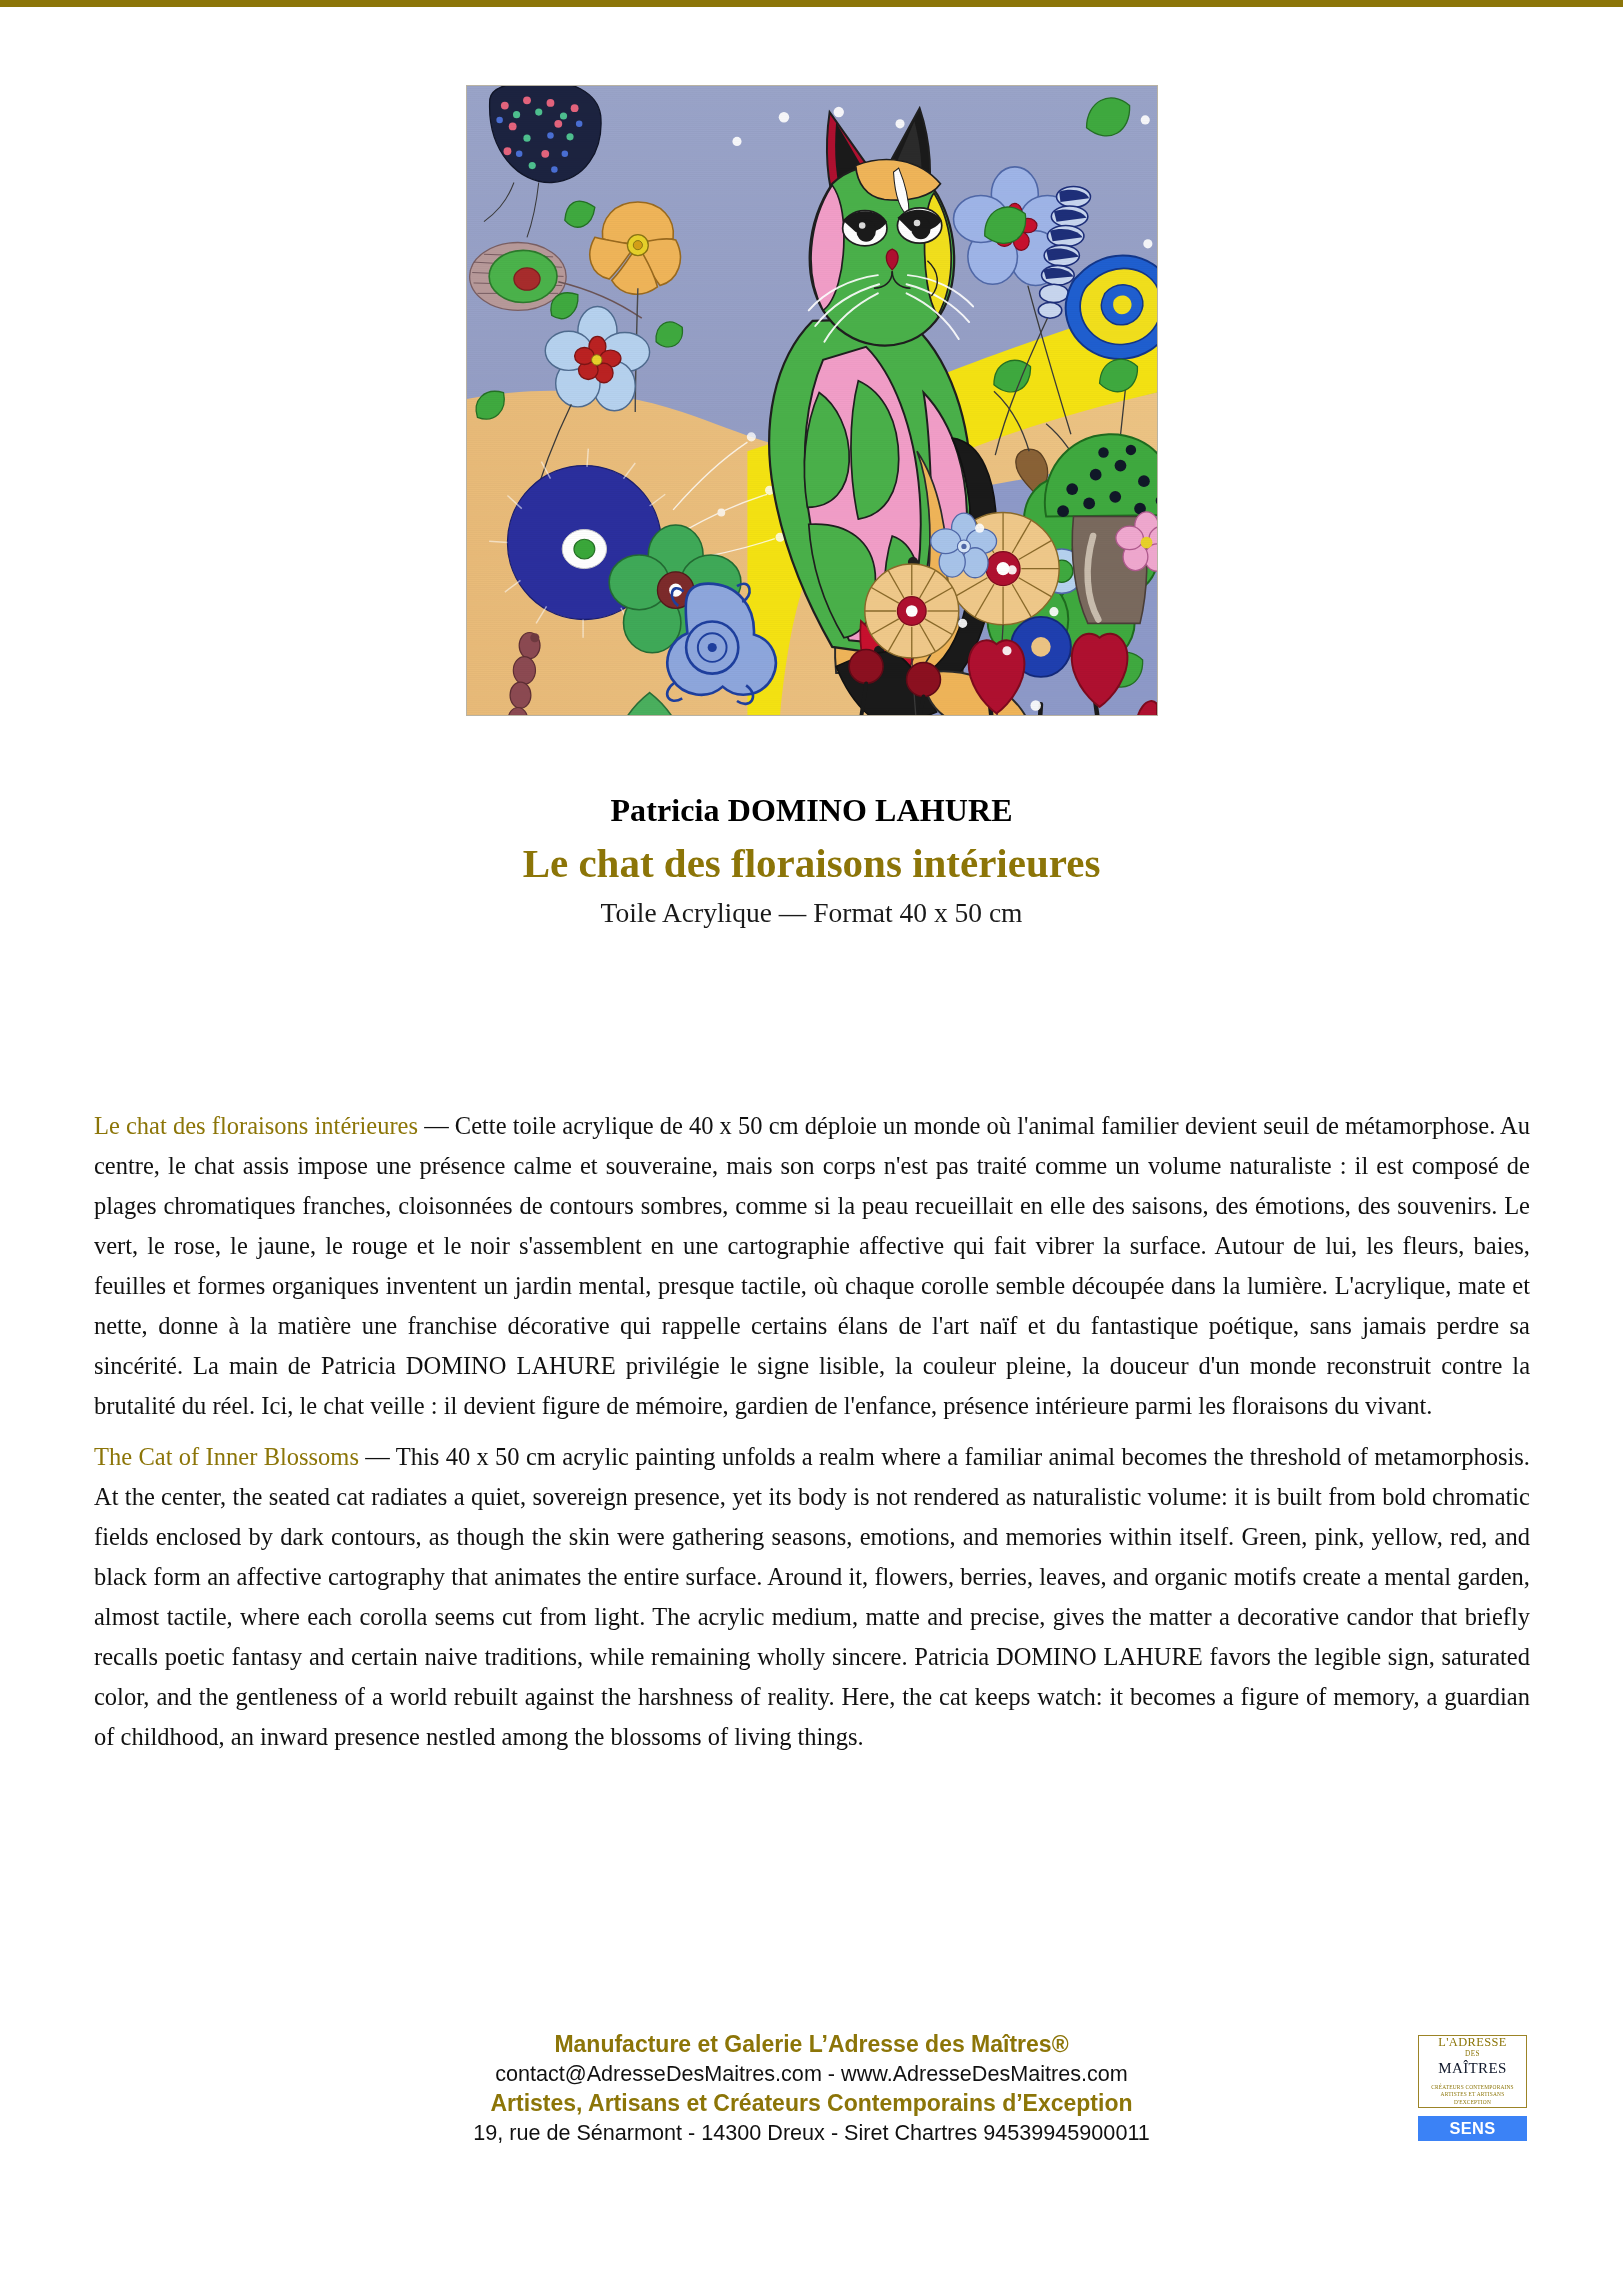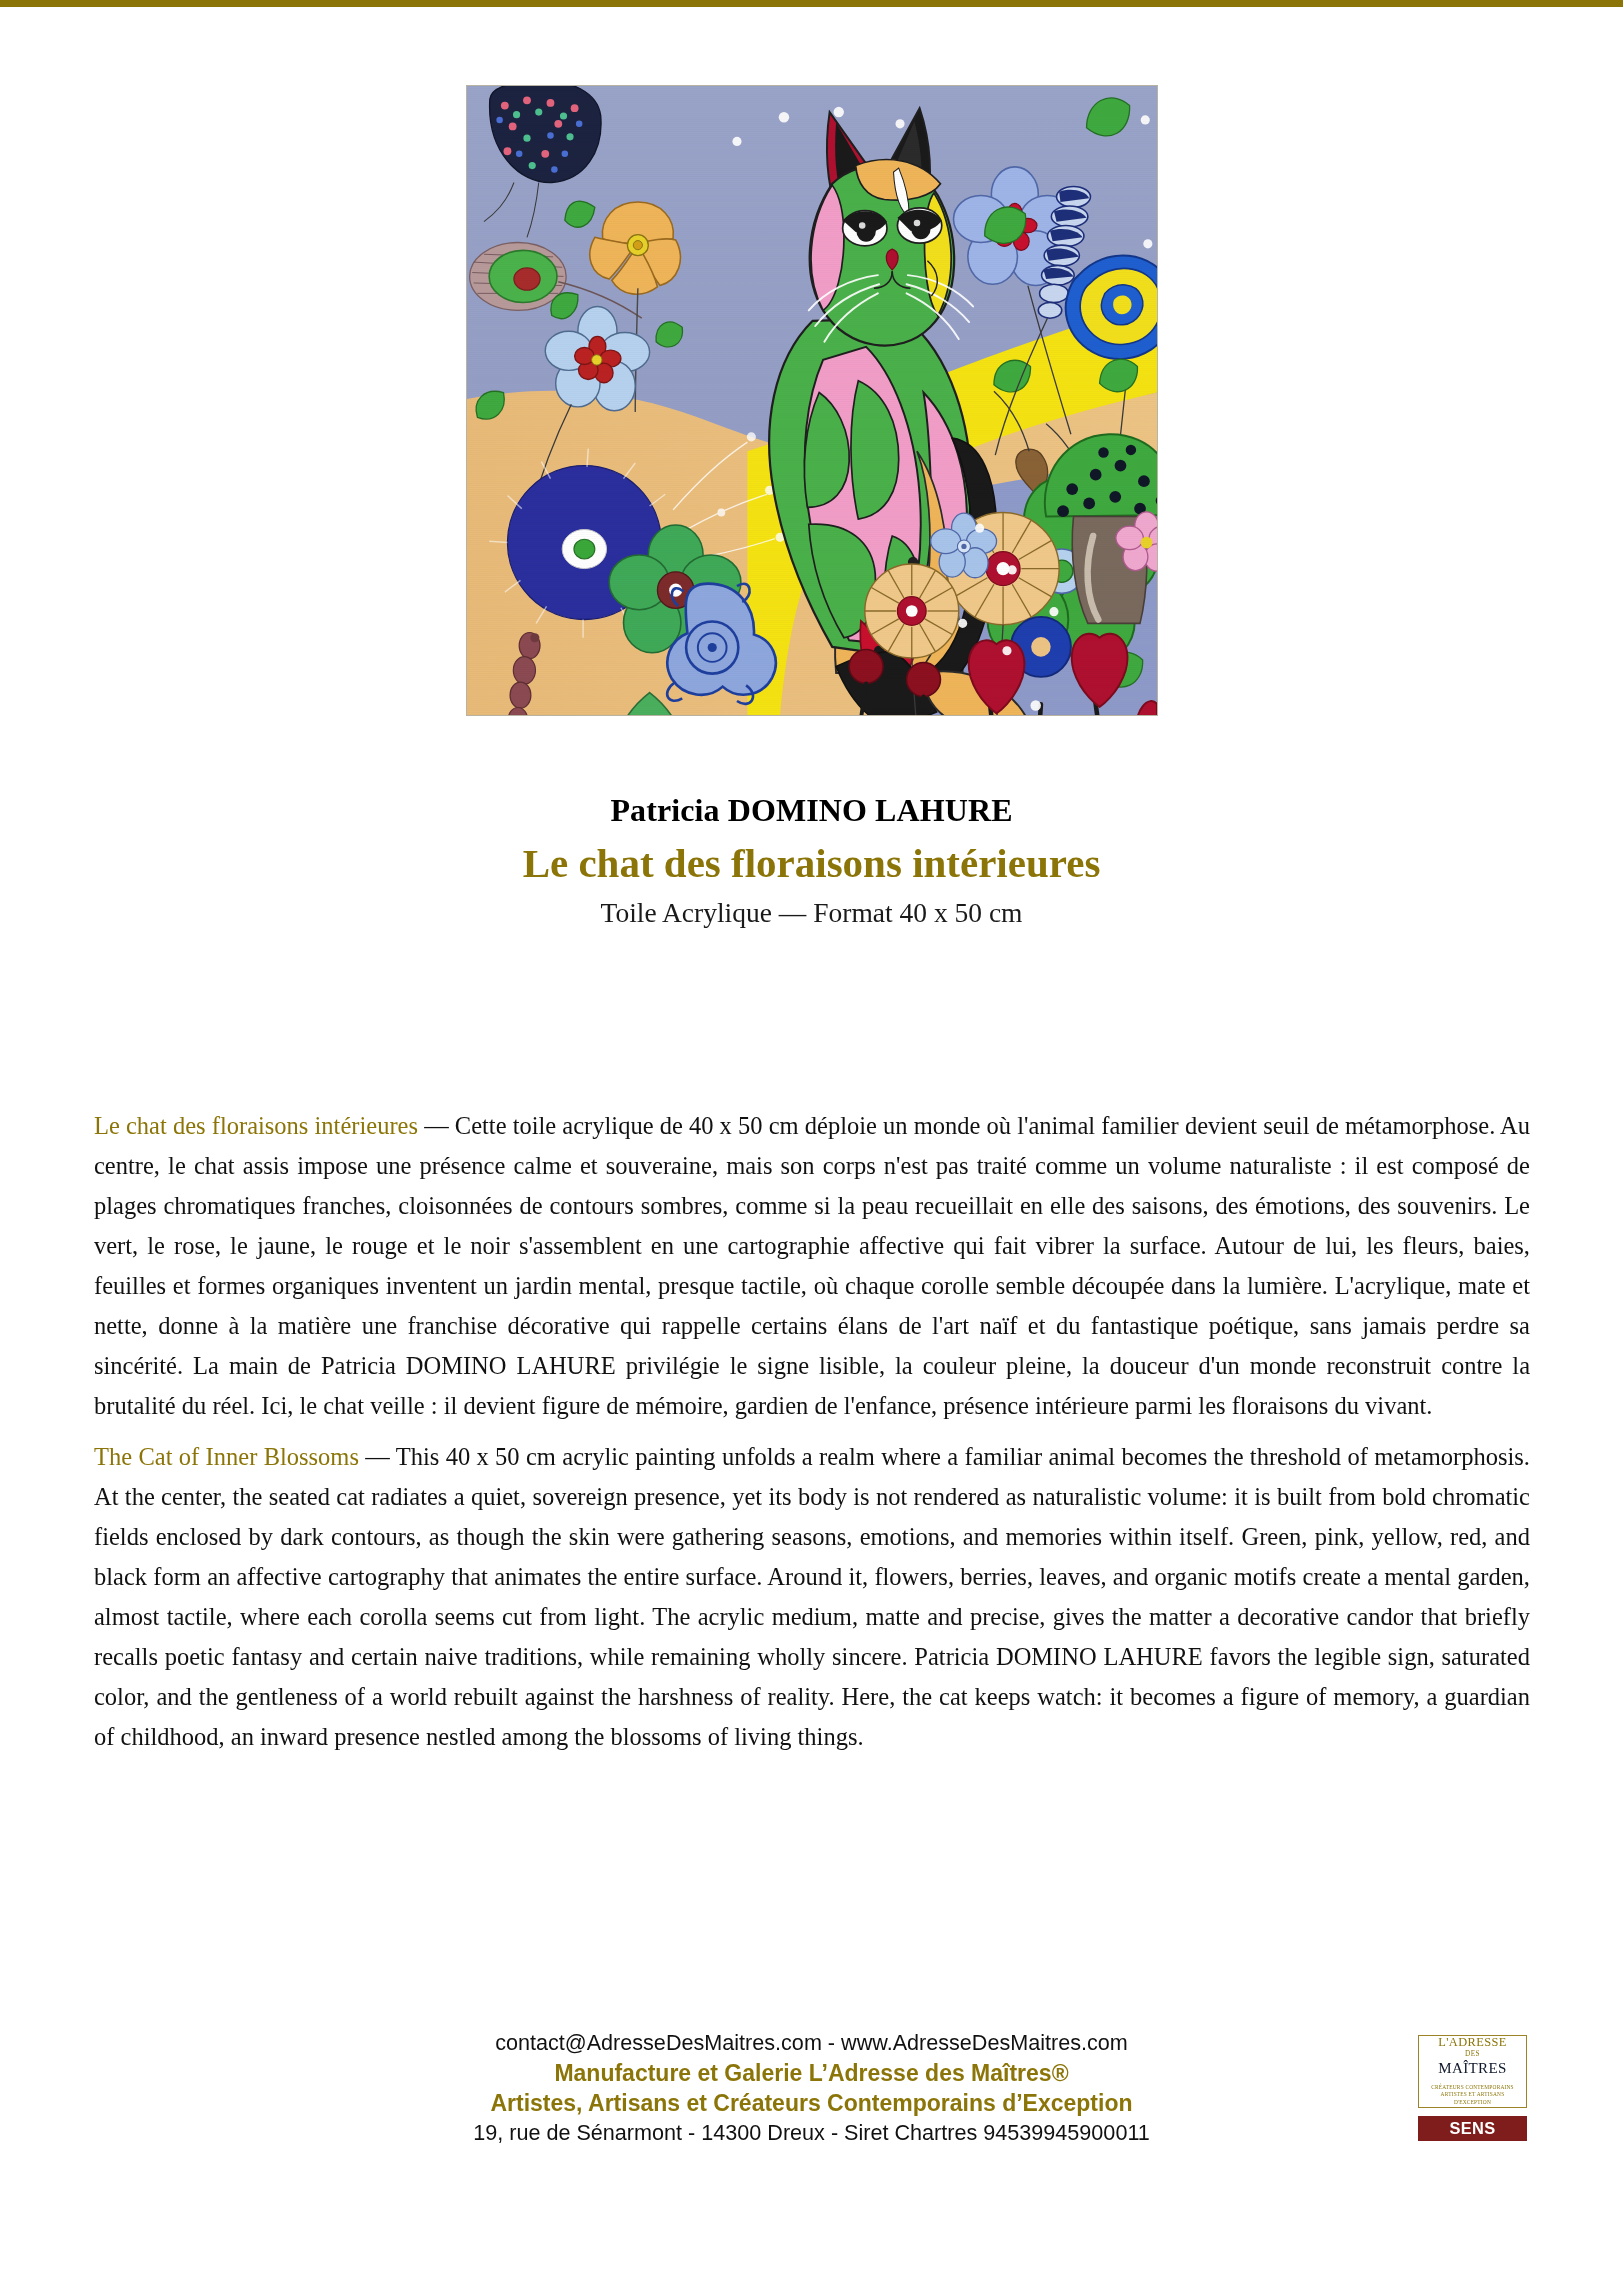--- a/index.html
+++ b/index.html
@@ -182,21 +182,21 @@
     color: #8c7508;
     font-size: 5.4px;
     letter-spacing: 0.2px;
     line-height: 1.42;
     text-align: center;
   }
   .sens-bar {
     margin-top: 7.9px;
     width: 109px;
     height: 25px;
-    background: #7f1d1d;
+    background: #3b82f6;
     display: flex;
     align-items: center;
     justify-content: center;
   }
   .sens-text {
     font-family: "Liberation Sans", sans-serif;
     color: #ffffff;
     font-weight: bold;
     font-size: 16.4px;
     letter-spacing: 0.3px;
@@ -772,22 +772,22 @@
     <span class="lead">Le chat des floraisons intérieures</span><span> — </span><span>Cette toile acrylique de 40 x 50 cm déploie un monde où l'animal familier devient seuil de métamorphose. Au centre, le chat assis impose une présence calme et souveraine, mais son corps n'est pas traité comme un volume naturaliste : il est composé de plages chromatiques franches, cloisonnées de contours sombres, comme si la peau recueillait en elle des saisons, des émotions, des souvenirs. Le vert, le rose, le jaune, le rouge et le noir s'assemblent en une cartographie affective qui fait vibrer la surface. Autour de lui, les fleurs, baies, feuilles et formes organiques inventent un jardin mental, presque tactile, où chaque corolle semble découpée dans la lumière. L'acrylique, mate et nette, donne à la matière une franchise décorative qui rappelle certains élans de l'art naïf et du fantastique poétique, sans jamais perdre sa sincérité. La main de Patricia DOMINO LAHURE privilégie le signe lisible, la couleur pleine, la douceur d'un monde reconstruit contre la brutalité du réel. Ici, le chat veille : il devient figure de mémoire, gardien de l'enfance, présence intérieure parmi les floraisons du vivant.</span>
   </p>
 
   <p class="para">
     <span class="lead">The Cat of Inner Blossoms</span><span> — </span><span>This 40 x 50 cm acrylic painting unfolds a realm where a familiar animal becomes the threshold of metamorphosis. At the center, the seated cat radiates a quiet, sovereign presence, yet its body is not rendered as naturalistic volume: it is built from bold chromatic fields enclosed by dark contours, as though the skin were gathering seasons, emotions, and memories within itself. Green, pink, yellow, red, and black form an affective cartography that animates the entire surface. Around it, flowers, berries, leaves, and organic motifs create a mental garden, almost tactile, where each corolla seems cut from light. The acrylic medium, matte and precise, gives the matter a decorative candor that briefly recalls poetic fantasy and certain naive traditions, while remaining wholly sincere. Patricia DOMINO LAHURE favors the legible sign, saturated color, and the gentleness of a world rebuilt against the harshness of reality. Here, the cat keeps watch: it becomes a figure of memory, a guardian of childhood, an inward presence nestled among the blossoms of living things.</span>
   </p>
 
 </div>
 
 <div class="footer">
+  <div class="footer-line f-gold-bold">Manufacture et Galerie L’Adresse des Maîtres®</div>
   <div class="footer-line f-black">contact@AdresseDesMaitres.com - www.AdresseDesMaitres.com</div>
-  <div class="footer-line f-gold-bold">Manufacture et Galerie L’Adresse des Maîtres®</div>
   <div class="footer-line f-gold-bold2">Artistes, Artisans et Créateurs Contemporains d’Exception</div>
   <div class="footer-line f-black2">19, rue de Sénarmont - 14300 Dreux - Siret Chartres 94539945900011</div>
 </div>
 
 <div class="logo-area">
   <div class="logo-box">
     <div class="logo-l1">L'ADRESSE</div>
     <div class="logo-l2">DES</div>
     <div class="logo-l3">MAÎTRES</div>
     <div class="logo-divider"></div>

